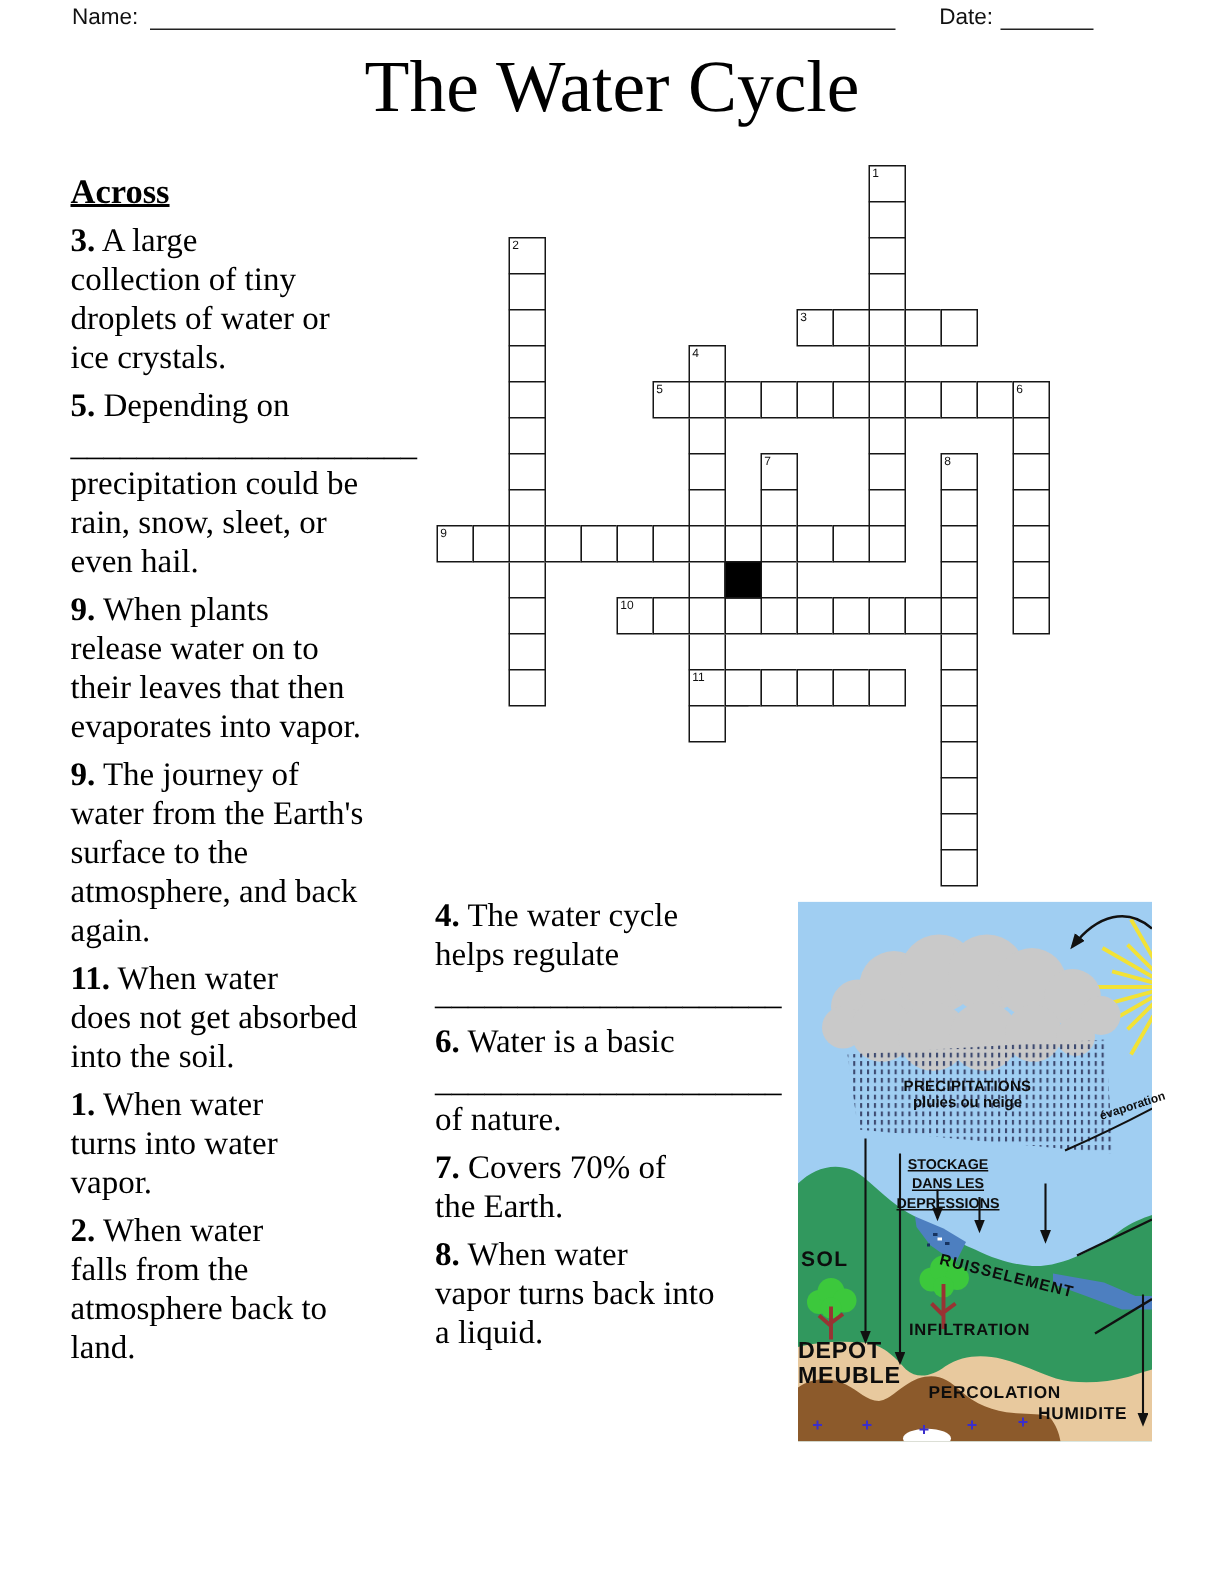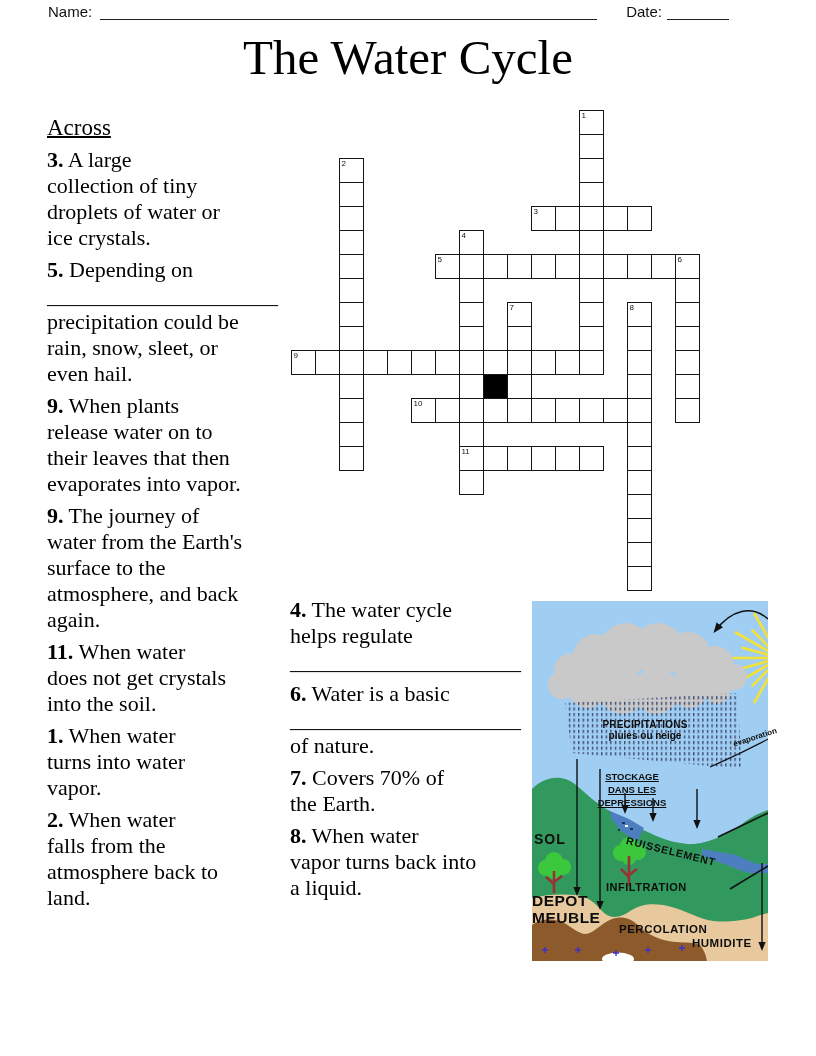--- a/index.html
+++ b/index.html
@@ -12,21 +12,21 @@
   .name-blank{width:497px;margin-left:8px;}
   .date-label{margin-left:29px;}
   .date-blank{width:62px;margin-left:5px;}
   
   .title{position:absolute;top:30px;left:0;right:0;text-align:center;
          font-family:"Liberation Serif",serif;font-size:49px;font-weight:normal;line-height:1.15;margin:0;}
   
   .col{position:absolute;font-size:22px;line-height:26px;}
   .col-left{left:47px;top:115px;width:236px;}
   .col-mid{left:290px;top:597px;width:238px;}
-  .clue-head{font-weight:normal;font-size:23px;text-decoration:underline;text-decoration-thickness:2px;margin:0 0 6px 0;}
+  .clue-head{font-weight:bold;font-size:23px;text-decoration:underline;text-decoration-thickness:2px;margin:0 0 6px 0;}
   .clue-head.down-head{margin-top:9px;}
   .clue{margin:0 0 6px 0;}
   .cnum{font-weight:bold;}
   .ctext{white-space:pre-line;}
   
   .grid{position:absolute;left:291px;top:110px;width:410px;height:482px;}
   .cell{position:absolute;width:25px;height:25px;box-sizing:border-box;border:1.5px solid #161616;background:#fff;}
   .cell.black{background:#000;}
   .cellnum{position:absolute;top:0;left:1.5px;font:8px/9px "Liberation Sans",sans-serif;color:#111;}
   
@@ -72,21 +72,21 @@
       <div class="clue"><b class="cnum">9.</b><span class="ctext"> When plants
 release water on to
 their leaves that then
 evaporates into vapor.</span></div>
       <div class="clue"><b class="cnum">9.</b><span class="ctext"> The journey of
 water from the Earth's
 surface to the
 atmosphere, and back
 again.</span></div>
       <div class="clue"><b class="cnum">11.</b><span class="ctext"> When water
-does not get crystals
+does not get absorbed
 into the soil.</span></div>
       <div class="clue"><b class="cnum">1.</b><span class="ctext"> When water
 turns into water
 vapor.</span></div>
       <div class="clue"><b class="cnum">2.</b><span class="ctext"> When water
 falls from the
 atmosphere back to
 land.</span></div>
     </div>
   <div class="col col-mid" id="col-mid">

